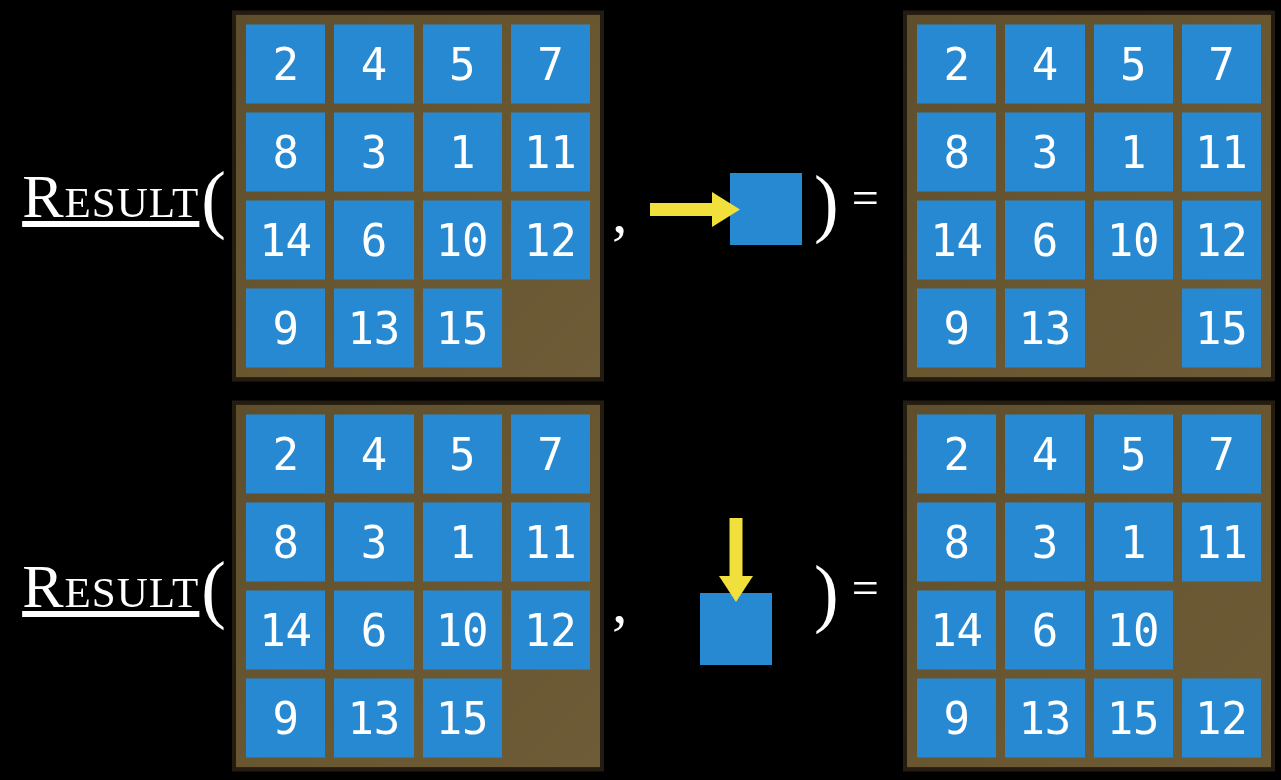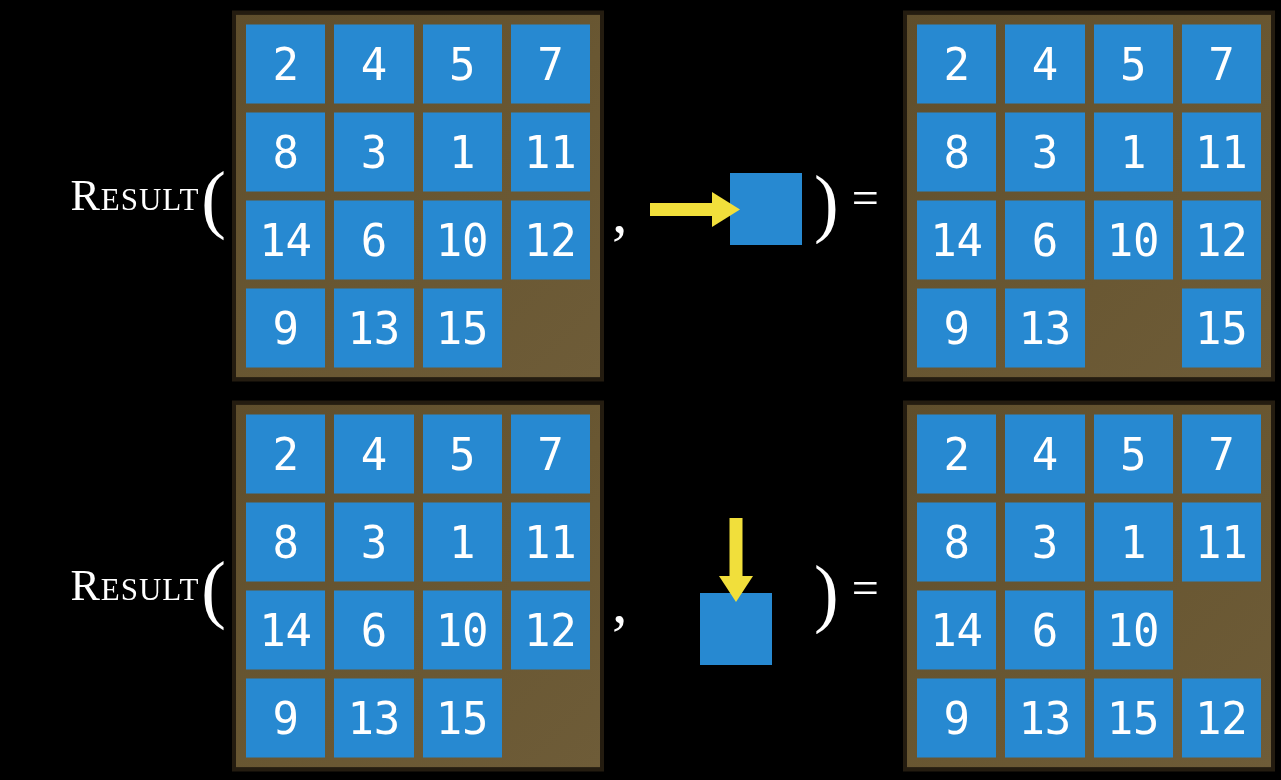--- a/index.html
+++ b/index.html
@@ -21,23 +21,24 @@
   
   .lhs-label {
     position: absolute;
     left: 0; top: 0; height: 100%; width: 226px;
     display: flex; align-items: center; justify-content: flex-end;
     color: var(--text, #fff);
     white-space: nowrap;
   }
   .fn-name {
     font-variant: small-caps;
-    font-size: 44px;
+    font-size: 62px;
     letter-spacing: 1px;
     line-height: 1;
+    text-decoration: underline;
   }
   .paren {
     font-size: 74px;
     line-height: 1;
     font-weight: 400;
     transform: scaleY(1.02);
     display: inline-block;
   }
   .lhs-label .paren { margin-left: 2px; transform: translateY(2px) scaleY(1.02); }
 

